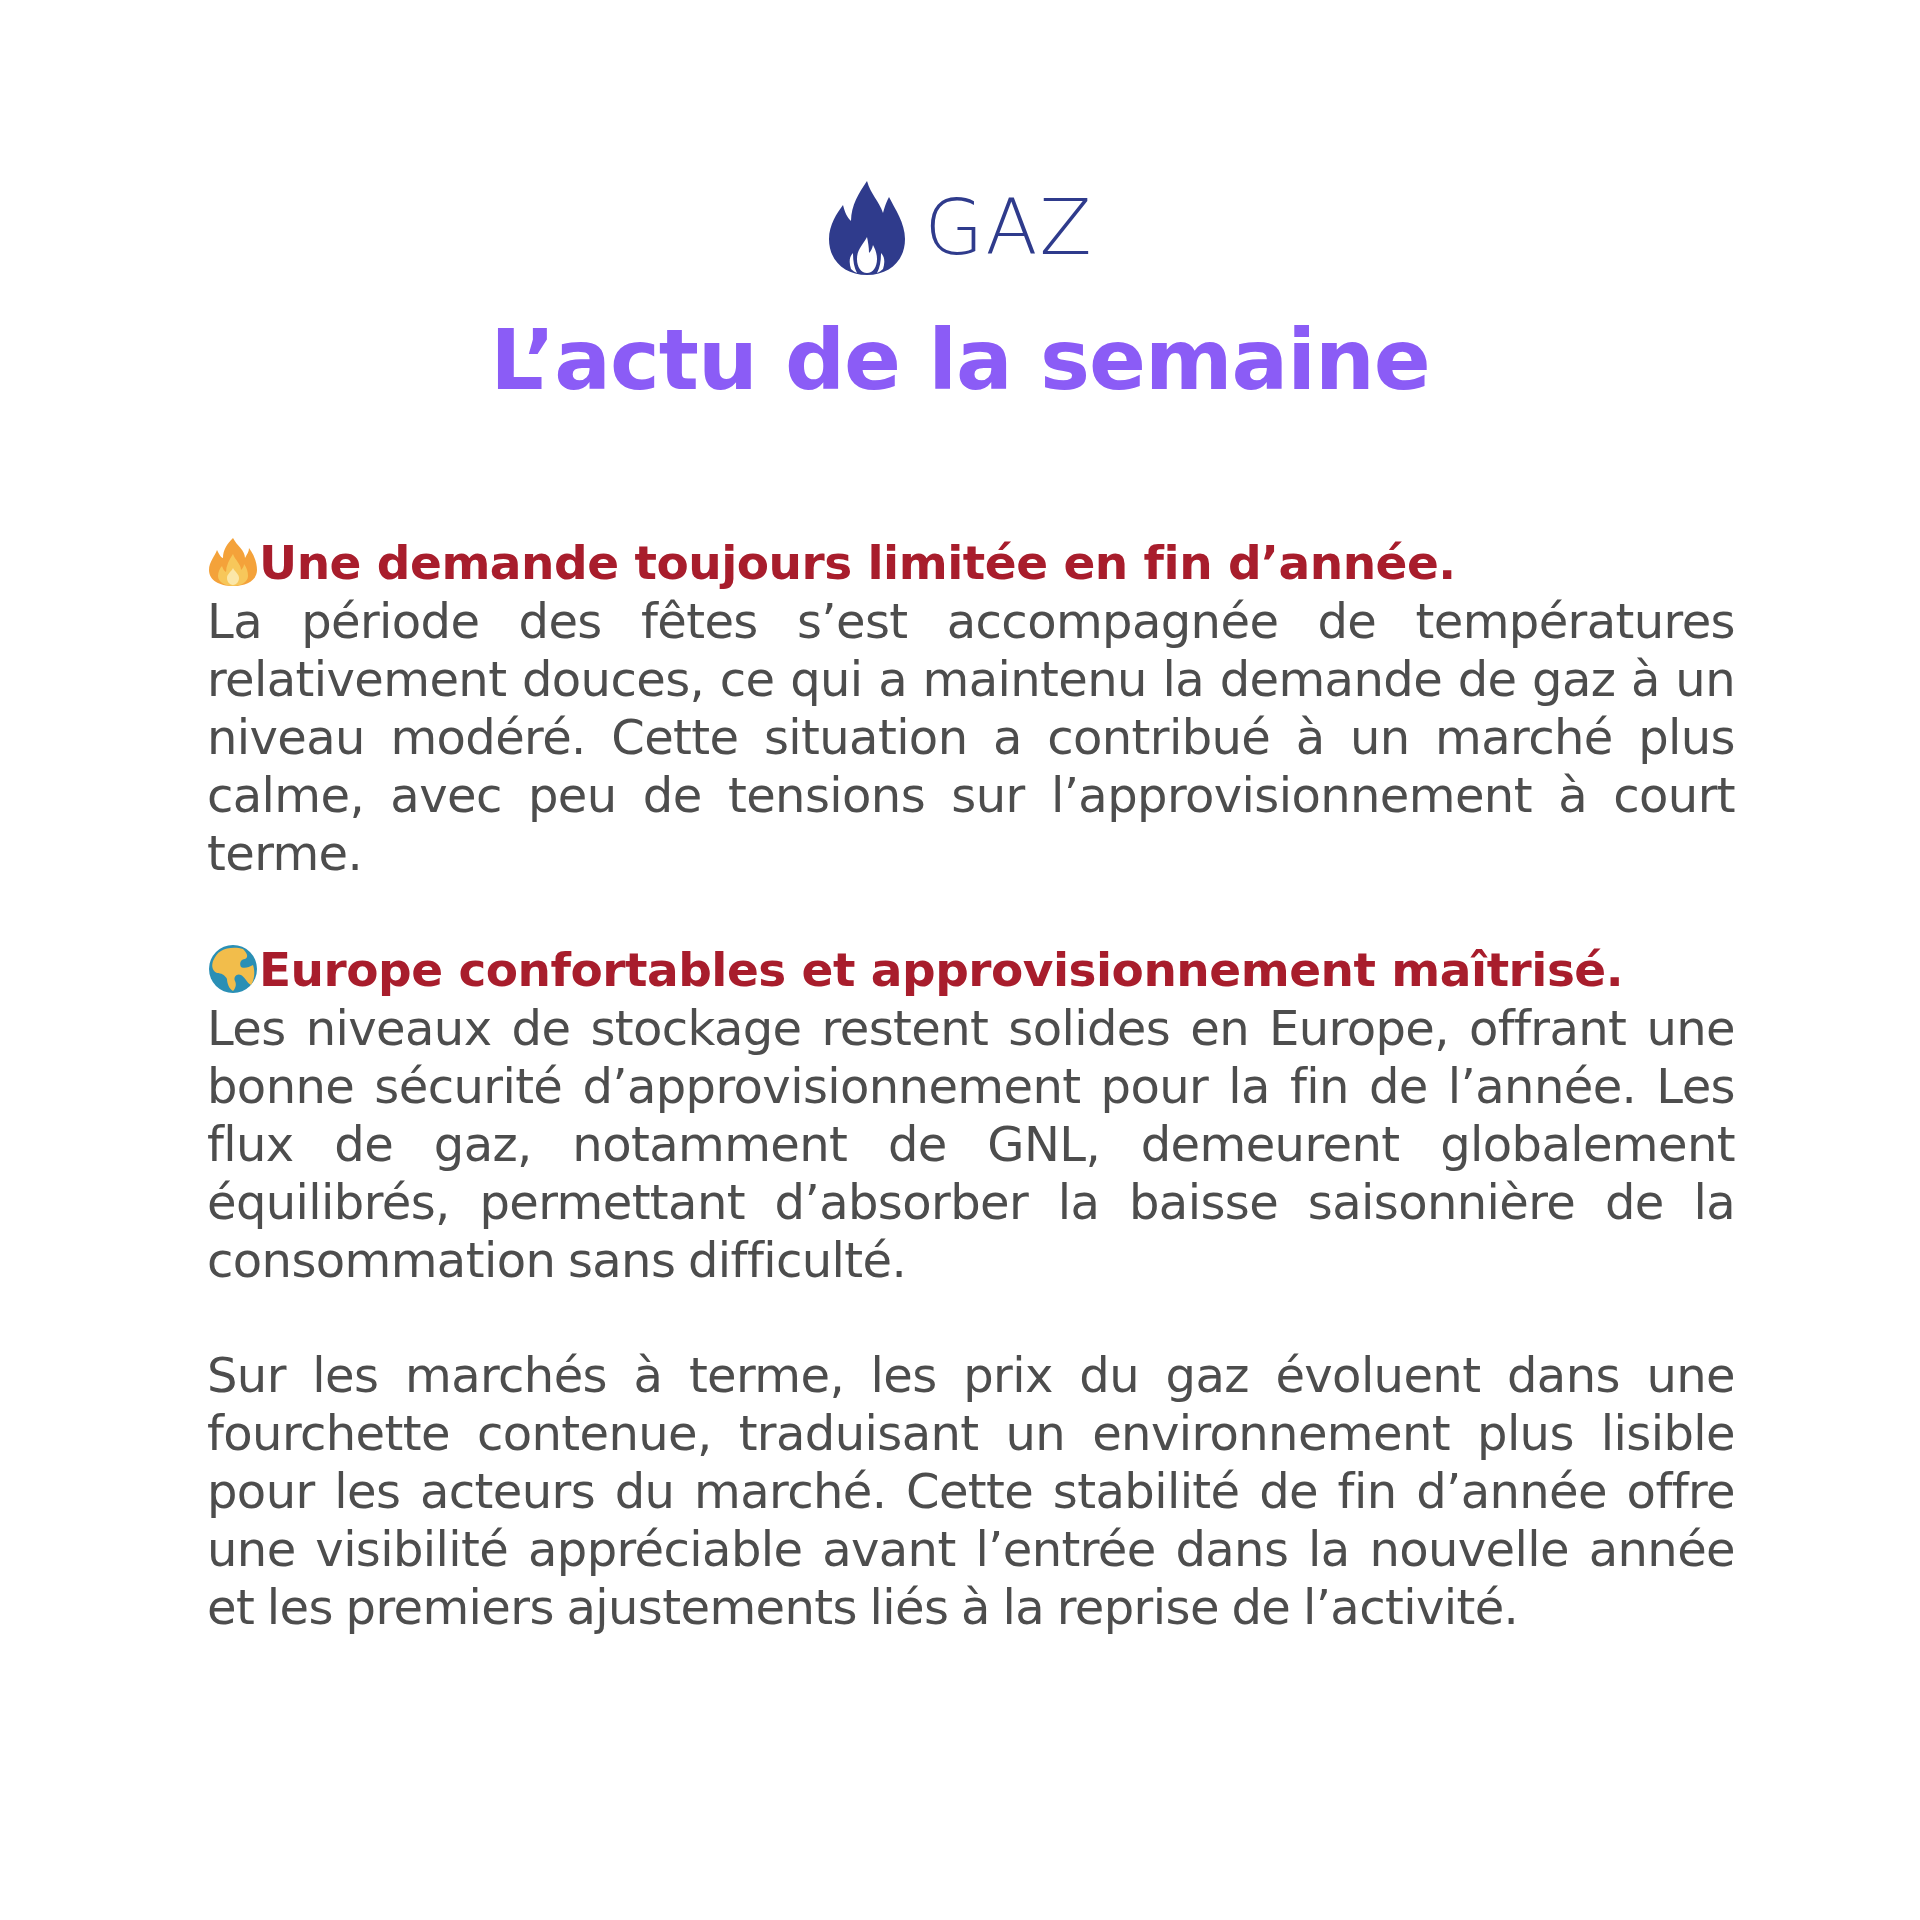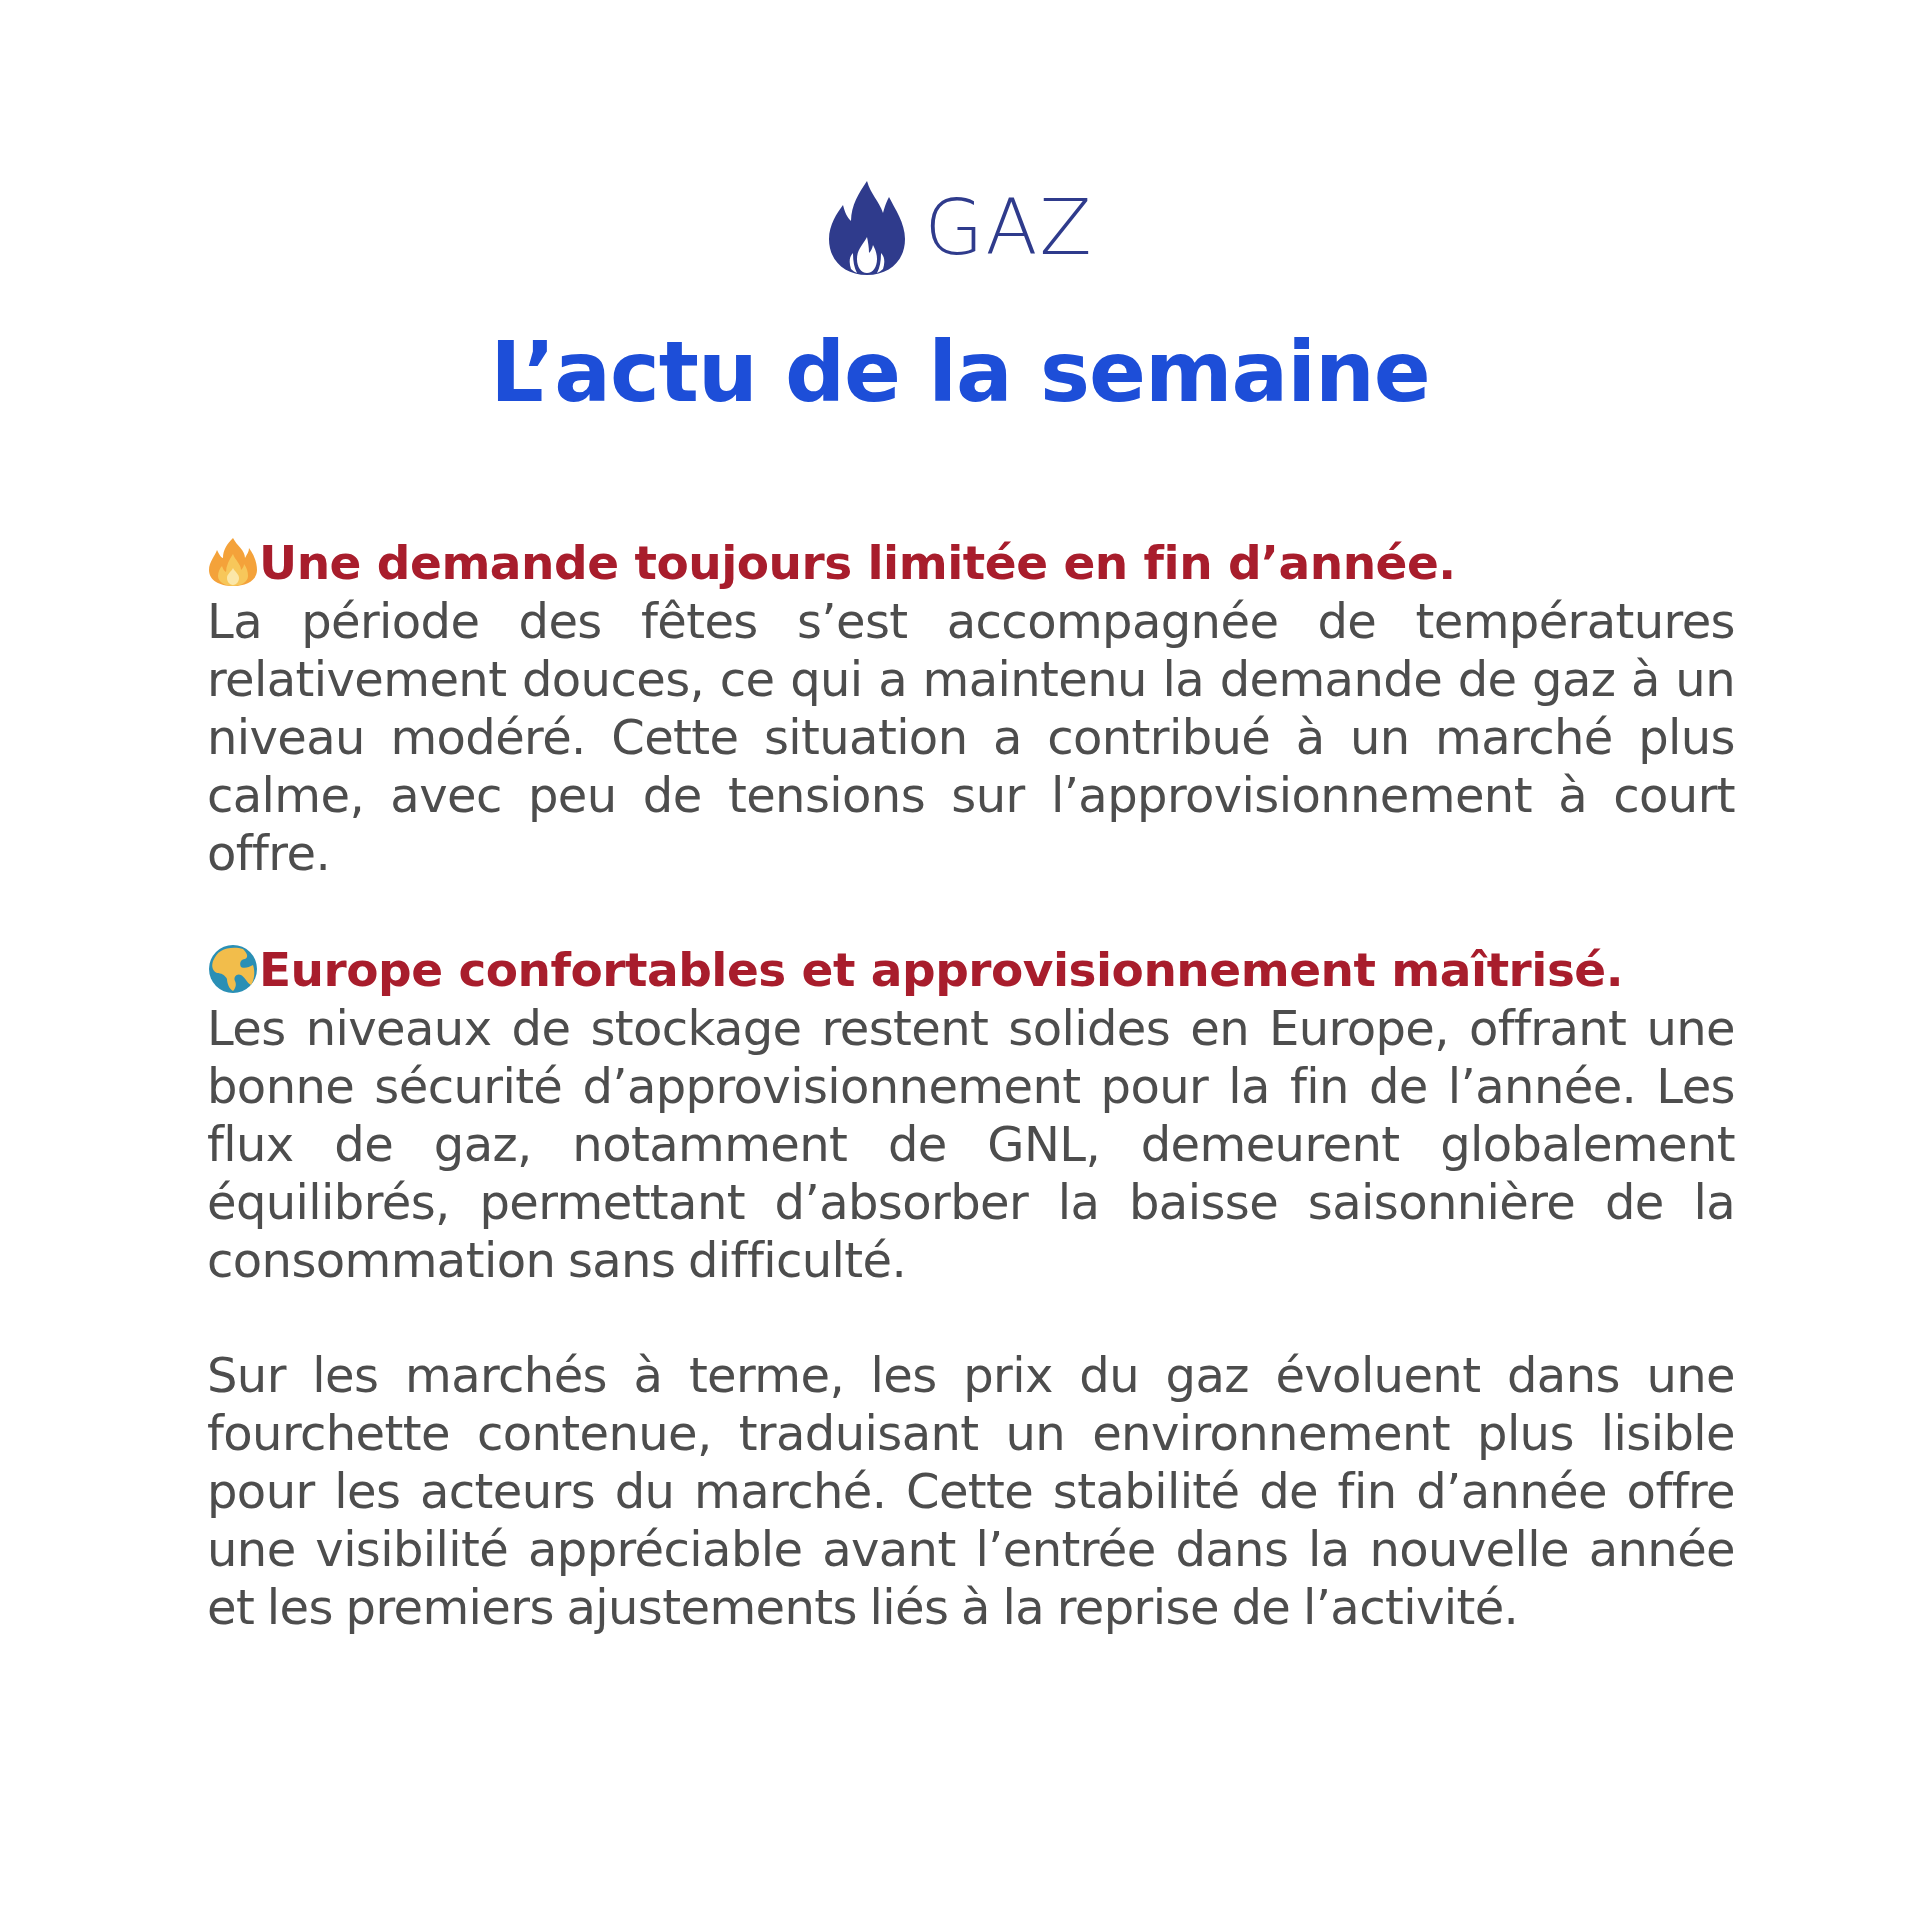--- a/index.html
+++ b/index.html
@@ -44,23 +44,22 @@
     .title {
       position: absolute;
       top: 310px;
       left: 0;
       width: 1920px;
       text-align: center;
       font-family: "DejaVu Sans", sans-serif;
       font-weight: bold;
       font-size: 84px;
       letter-spacing: -1px;
-      color: #1d4ed8;
+      color: #8b5cf6;
       line-height: 100px;
-      margin-top: 12px;
     }
     .content {
       position: absolute;
       left: 207px;
       top: 532px;
       width: 1528px;
     }
     .section {
       margin-bottom: 57px;
     }
@@ -112,21 +111,21 @@
 
   <div class="section">
     <div class="section-heading">
       <svg class="section-icon" viewBox="0 0 52 52" xmlns="http://www.w3.org/2000/svg">
         <path fill="#f4a23a" d="M26 2 C30 10 38 14 38 22 C40 18 42 16 42 12 C48 20 50 28 50 34 C50 44 40 50 26 50 C12 50 2 44 2 34 C2 26 8 20 10 14 C12 18 14 22 16 22 C16 14 20 8 26 2 Z"></path>
         <path fill="#f7c75a" d="M26 18 C28 24 34 28 34 34 C36 32 37 30 37 28 C40 32 41 36 41 40 C41 46 34 50 26 50 C18 50 11 46 11 40 C11 36 13 32 15 30 C16 33 17 35 19 36 C19 30 22 24 26 18 Z"></path>
         <path fill="#fbe7a8" d="M26 32 C28 36 32 38 32 42 C32 46 29 49 26 49 C23 49 20 46 20 42 C20 38 24 36 26 32 Z"></path>
       </svg>
       <span class="section-title">Une demande toujours limitée en fin d’année.</span>
     </div>
-    <p class="section-body">La période des fêtes s’est accompagnée de températures relativement douces, ce qui a maintenu la demande de gaz à un niveau modéré. Cette situation a contribué à un marché plus calme, avec peu de tensions sur l’approvisionnement à court offre.</p>
+    <p class="section-body">La période des fêtes s’est accompagnée de températures relativement douces, ce qui a maintenu la demande de gaz à un niveau modéré. Cette situation a contribué à un marché plus calme, avec peu de tensions sur l’approvisionnement à court terme.</p>
   </div>
 
   <div class="section">
     <div class="section-heading">
       <svg class="section-icon" viewBox="0 0 52 52" xmlns="http://www.w3.org/2000/svg">
         <circle cx="26" cy="26" r="24" fill="#2a8fb5"></circle>
         <path fill="#f2bd4b" d="M14 8 C20 4 30 4 36 6 C40 10 42 14 38 16 C34 16 32 20 34 24 C38 26 42 24 46 22 C48 28 48 36 44 42 C40 40 38 34 34 32 C30 30 26 34 28 38 C30 42 28 46 26 48 C22 46 20 40 20 36 C18 32 14 30 10 30 C6 28 4 24 6 18 C8 14 10 10 14 8 Z"></path>
       </svg>
       <span class="section-title">Europe confortables et approvisionnement maîtrisé.</span>
     </div>

